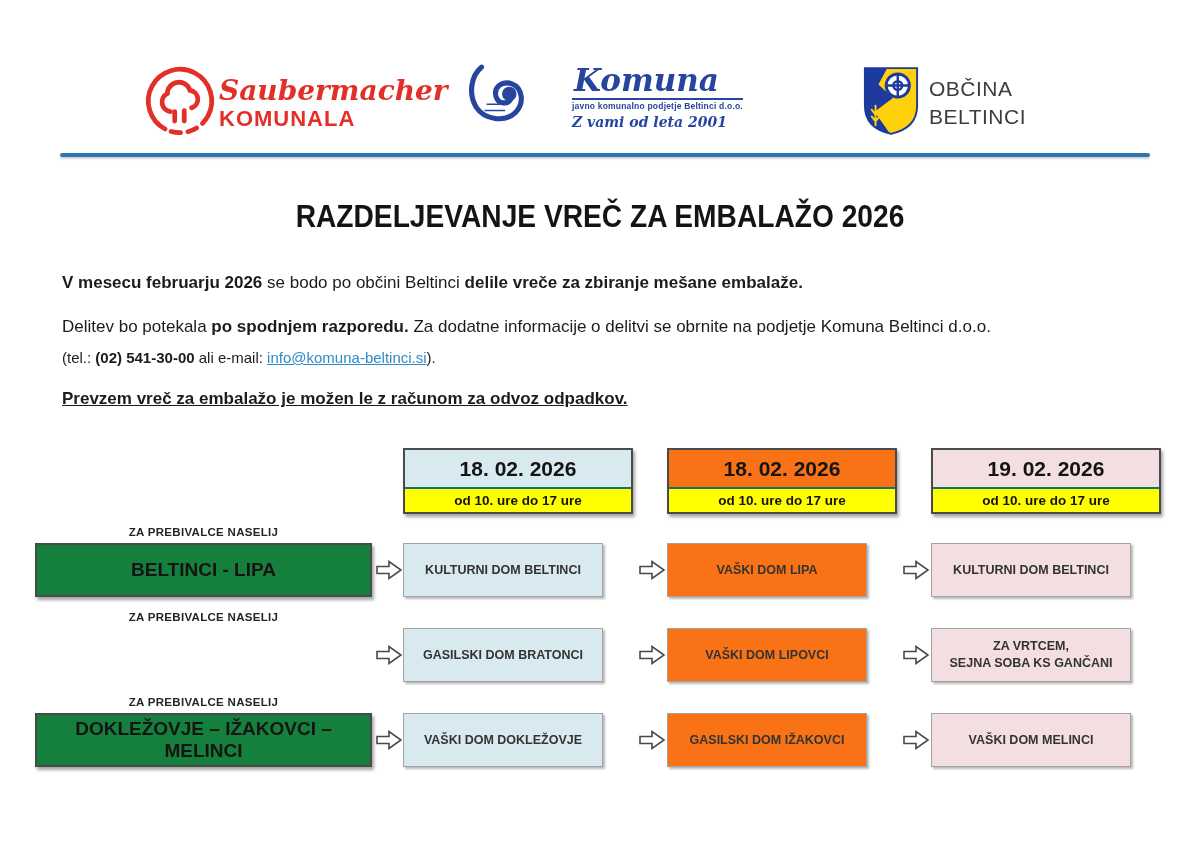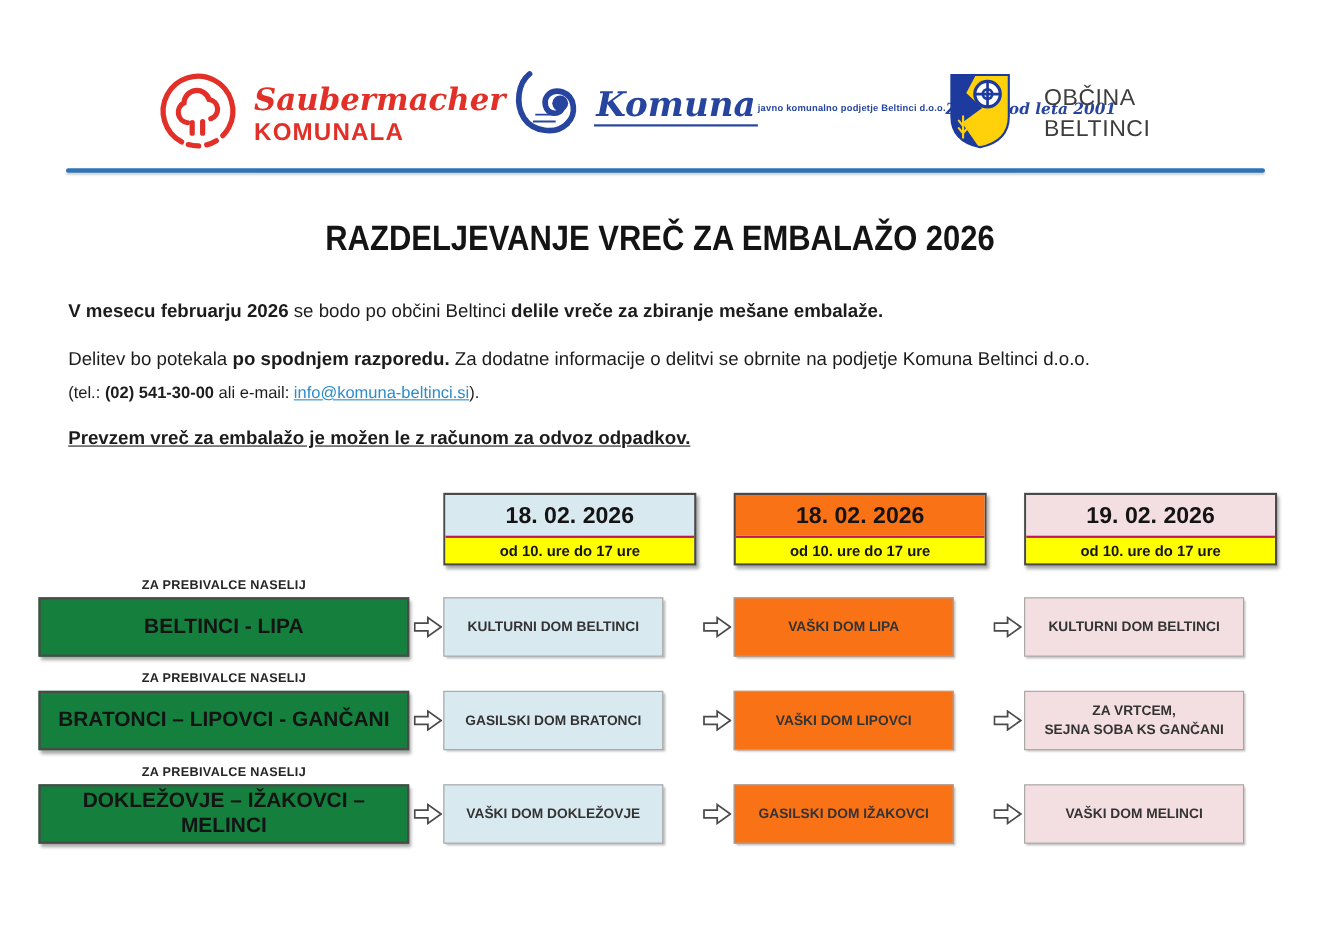--- a/index.html
+++ b/index.html
@@ -1,35 +1,35 @@
 <!DOCTYPE html>
 <html><head>
 <meta charset="utf-8">
 <style>
   html,body{margin:0;padding:0;background:#fff;}
   .page{position:relative;width:1200px;height:855px;background:#ffffff;overflow:hidden;
         font-family:"Liberation Sans",sans-serif;color:#1a1a1a;}
 
   
   .logo{position:absolute;display:flex;align-items:center;}
-  .logo-saubermacher{left:143px;top:64px;gap:14px;}
+  .logo-saubermacher{left:143px;top:64px;gap:2px;}
   .sb-text{display:flex;flex-direction:column;line-height:1.05;}
   .sb-script{font-family:"DejaVu Serif",serif;font-style:italic;font-weight:bold;
              font-size:28px;color:#e23028;}
   .sb-caps{font-size:22px;font-weight:bold;color:#e23028;letter-spacing:1px;margin-top:2px;}
 
   .logo-komuna{left:466px;top:60px;gap:6px;}
-  .km-text{display:flex;flex-direction:row;align-items:center;line-height:1;}
+  .km-text{display:flex;flex-direction:column;line-height:1;margin-left:32px;}
   .km-name{font-family:"DejaVu Serif",serif;font-style:italic;font-weight:bold;font-size:31px;
            color:#27459e;border-bottom:2px solid #27459e;padding:0 2px 2px 2px;}
   .km-sub{font-size:8.5px;color:#27459e;font-weight:bold;margin-top:2px;letter-spacing:0.2px;}
   .km-tag{font-family:"DejaVu Serif",serif;font-style:italic;font-weight:bold;font-size:14px;
           color:#27459e;margin-top:4px;}
 
-  .logo-obcina{left:862px;top:64px;gap:29px;}
+  .logo-obcina{left:862px;top:64px;gap:9px;}
   .ob-text{font-size:21px;color:#3d3d3d;line-height:1.35;letter-spacing:0.5px;}
 
   .rule{position:absolute;left:60px;top:153px;width:1090px;height:4px;background:#2e74b5;
         border-radius:2px;box-shadow:0 2px 2px rgba(0,0,0,0.18);}
 
   
   .title{position:absolute;left:0;top:198px;width:1200px;text-align:center;
          font-size:32px;font-weight:bold;color:#141414;transform:scaleX(0.88);}
   .para{position:absolute;left:62px;font-size:17px;color:#1c1c1c;}
   .p1{top:273px;}
@@ -40,21 +40,21 @@
   .link{color:#2e8bc9;text-decoration:underline;cursor:pointer;}
 
   
   .col0{left:403px;} .col1{left:667px;} .col2{left:931px;}
   .bg-blue{background:#d9e9f0;} .bg-green{background:#f97316;} .bg-pink{background:#f3dfe1;}
 
   .date-box{position:absolute;top:448px;width:230px;box-sizing:border-box;
             border:2px solid #4a4a4a;box-shadow:2px 3px 3px rgba(0,0,0,0.35);}
   .date-top{height:37px;display:flex;align-items:center;justify-content:center;
             font-size:21px;font-weight:bold;color:#141414;}
-  .date-time{height:23px;background:#ffff00;border-top:2px solid #be185d;display:flex;
+  .date-time{height:23px;background:#ffff00;border-top:2px solid #0f766e;display:flex;
              align-items:center;justify-content:center;font-size:13.5px;font-weight:bold;color:#141414;}
 
   .row-label{position:absolute;left:35px;width:337px;text-align:center;font-size:11.5px;
              font-weight:600;color:#262626;letter-spacing:0.3px;}
   .lbl0{top:526px;} .lbl1{top:611px;} .lbl2{top:696px;}
 
   .area-box{position:absolute;left:35px;width:337px;height:54px;box-sizing:border-box;
             background:#15803d;border:2px solid #4a4a4a;box-shadow:2px 3px 3px rgba(0,0,0,0.35);
             display:flex;align-items:center;justify-content:center;text-align:center;
             font-size:19px;font-weight:bold;color:#141414;}
@@ -152,21 +152,20 @@
     <div class="date-time">od 10. ure do 17 ure</div>
   </div>
 
   <div class="row-label lbl0">ZA PREBIVALCE NASELIJ</div>
   <div class="area-box row0">BELTINCI - LIPA</div>
   <div class="cell bg-blue col0 row0">KULTURNI DOM BELTINCI</div>
   <div class="cell bg-green col1 row0">VAŠKI DOM LIPA</div>
   <div class="cell bg-pink col2 row0">KULTURNI DOM BELTINCI</div>
 
   <div class="row-label lbl1">ZA PREBIVALCE NASELIJ</div>
-  <div class="area-box row1">BRATONCI – LIPOVCI - GANČANI</div>
   <div class="cell bg-blue col0 row1">GASILSKI DOM BRATONCI</div>
   <div class="cell bg-green col1 row1">VAŠKI DOM LIPOVCI</div>
   <div class="cell bg-pink col2 row1">ZA VRTCEM,
 SEJNA SOBA KS GANČANI</div>
 
   <div class="row-label lbl2">ZA PREBIVALCE NASELIJ</div>
   <div class="area-box row2">DOKLEŽOVJE – IŽAKOVCI – MELINCI</div>
   <div class="cell bg-green col1 row2">GASILSKI DOM IŽAKOVCI</div>
   <div class="cell bg-blue col0 row2">VAŠKI DOM DOKLEŽOVJE</div>
   <div class="cell bg-pink col2 row2">VAŠKI DOM MELINCI</div>

